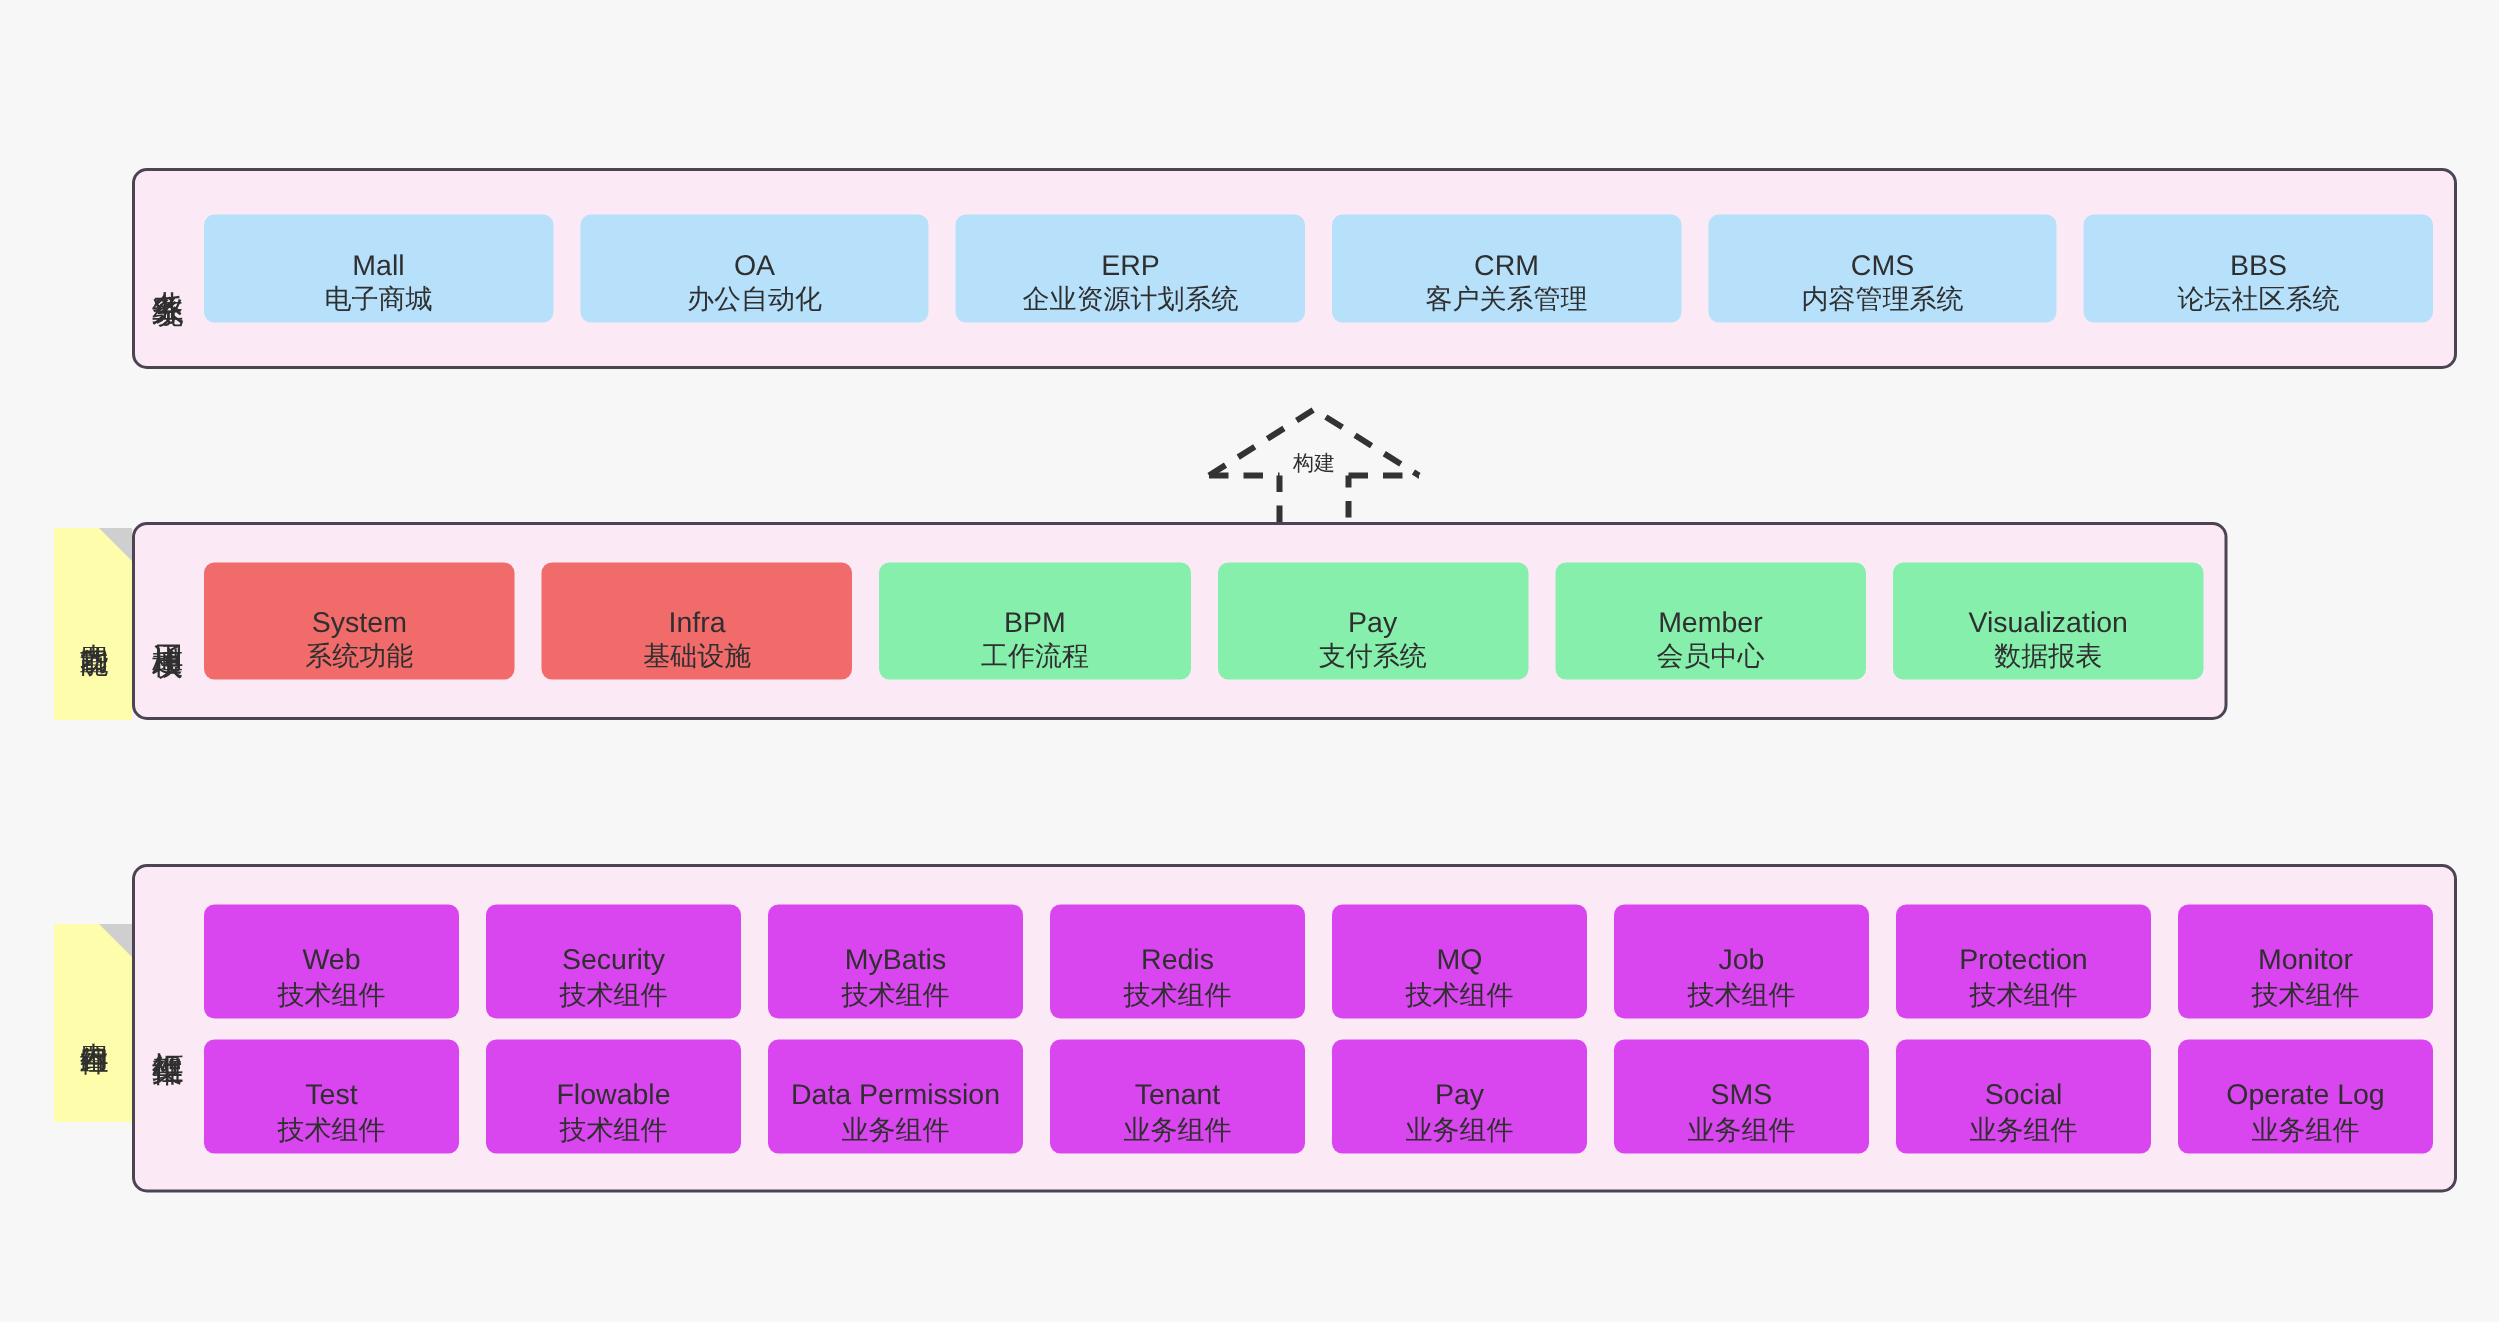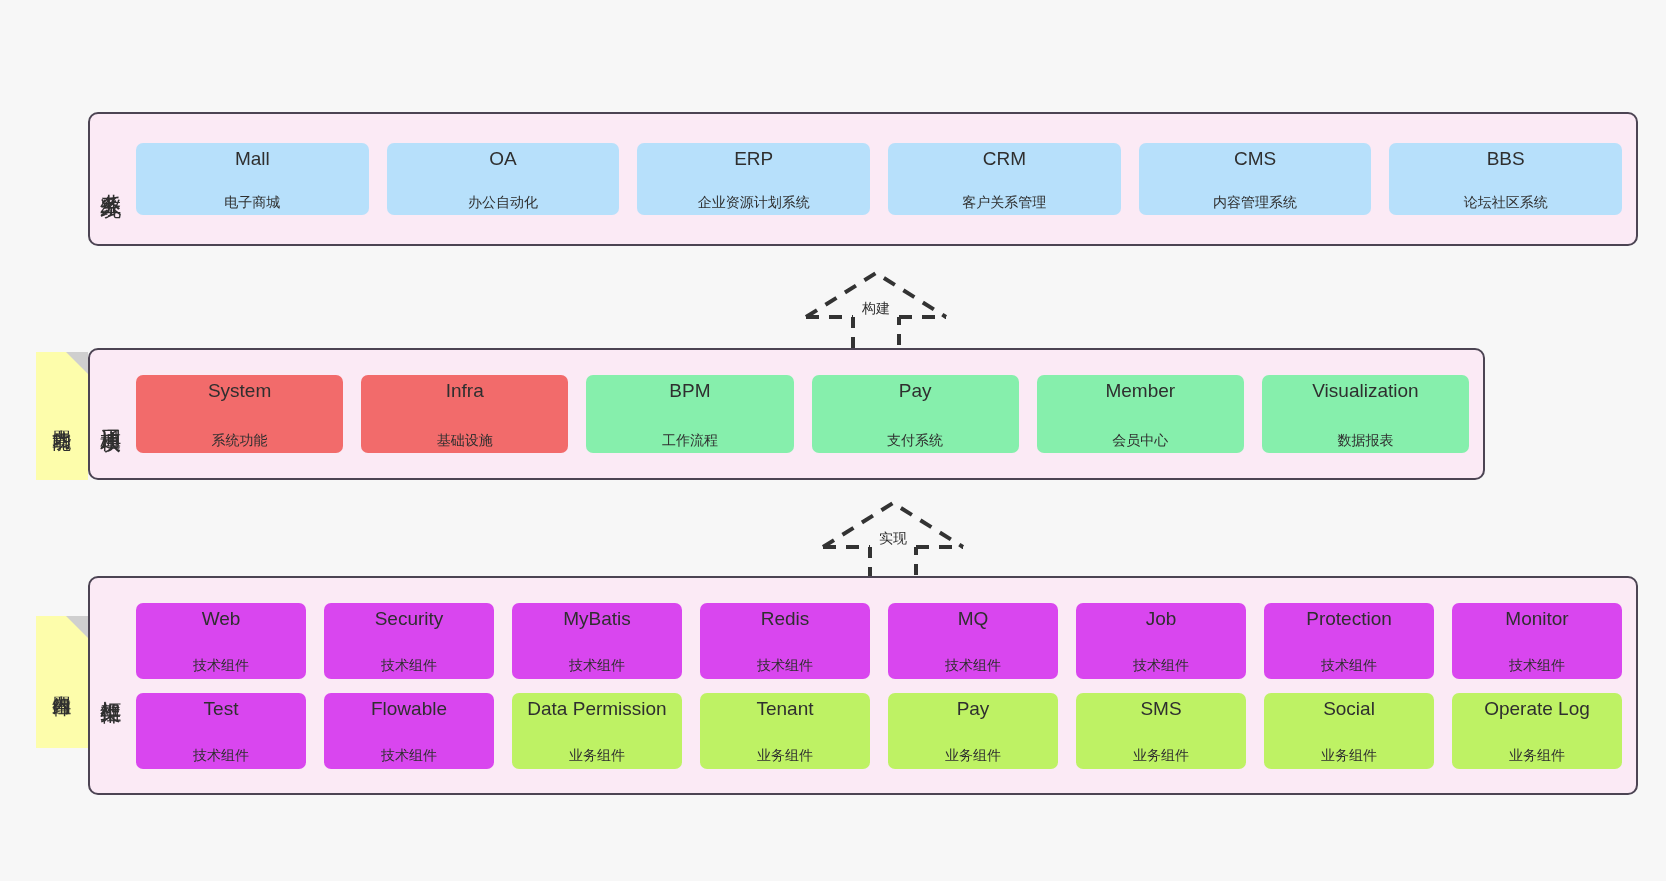--- a/index.html
+++ b/index.html
@@ -61,35 +61,35 @@
     gap: 18px;
   }
 
   .cell {
     flex: 1 1 0;
     box-sizing: border-box;
     border-radius: 7px;
     display: flex;
     flex-direction: column;
     align-items: center;
-    justify-content: space-between;
+    justify-content: flex-end;
     text-align: center;
     line-height: 1.22;
     padding: 4px 6px;
     color: #2f2f2f;
   }
   .cell .t1 { font-size: 19px; }
-  .cell .t2 { font-size: 14px; font-family: Liberation Serif, serif; }
+  .cell .t2 { font-size: 18px; font-family: Liberation Serif, serif; }
 
   
   .c-blue        { background: #b7e0fb; }
   .c-red         { background: #f26b6b; }
   .c-pink        { background: #86efac; }
   .c-green       { background: #d946ef; }
-  .c-lightgreen  { background: #bef264; }
+  .c-lightgreen  { background: #d946ef; }
 
   
   #layer-business { left: 88px;  top: 112px; width: 1550px; height: 134px; }
   #layer-modules  { left: 88px;  top: 348px; width: 1397px; height: 132px; }
   #layer-frame    { left: 88px;  top: 576px; width: 1550px; height: 219px; }
 
   #layer-business .cell { height: 72px; }
   #layer-modules  .cell { height: 78px; }
   #layer-frame    .cell { height: 76px; }
 
@@ -222,28 +222,20 @@
           <span class="t2">会员中心</span>
         </div>
         <div class="cell c-pink">
           <span class="t1">Visualization</span>
           <span class="t2">数据报表</span>
         </div>
       </div>
     </div>
   </div>
 
-  <div class="arrow" id="arrow-impl">
-    <svg width="150" height="100" viewBox="0 0 150 100" fill="none">
-      <path d="M52 57 L52 98 L98 98 L98 57" stroke="#333333" stroke-width="4" stroke-dasharray="11 9" fill="none"></path>
-      <path d="M5 57 L75 13 L145 57" stroke="#333333" stroke-width="4" stroke-dasharray="13 10" fill="none" stroke-linejoin="miter"></path>
-      <path d="M5 57 L52 57 M98 57 L145 57" stroke="#333333" stroke-width="4" stroke-dasharray="13 10" fill="none"></path>
-    </svg>
-    <span class="arrow-label">实现</span>
-  </div>
 
   <div class="note" id="note-frame">
     <span class="fold"></span>
     <span>内置组件</span>
   </div>
 
   <div class="layer" id="layer-frame">
     <div class="layer-title">框架组件</div>
     <div class="layer-body">
 

